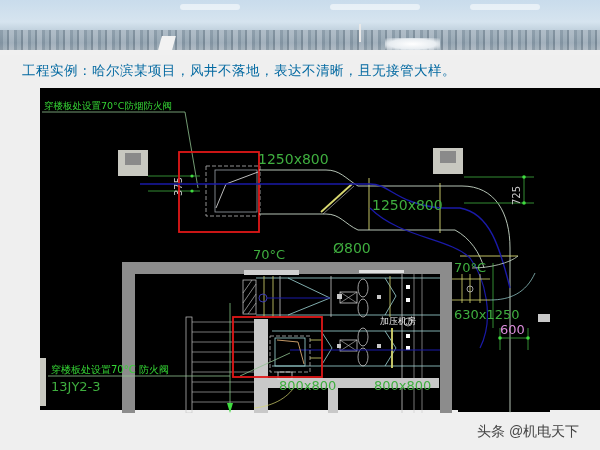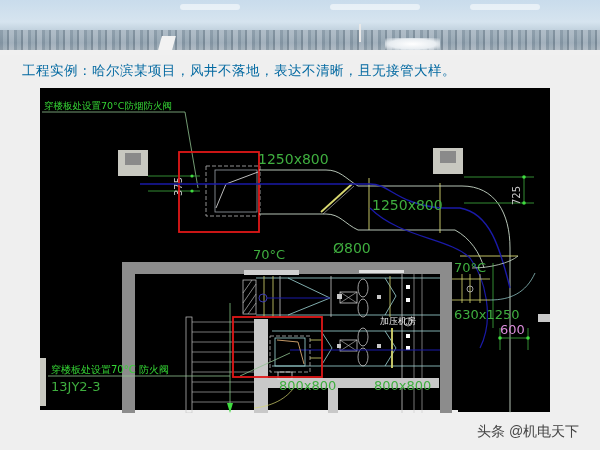--- a/index.html
+++ b/index.html
@@ -23,21 +23,21 @@
   .banner .steam { position: absolute; left: 385px; top: 38px; width: 55px; height: 12px; background: radial-gradient(ellipse at center, #ffffff 0%, #e8edf1 60%, rgba(255,255,255,0) 100%); }
   .banner .cloud { position: absolute; top: 4px; height: 6px; background: rgba(255,255,255,0.55); border-radius: 4px; }
   .banner .fade { position: absolute; left: 0; top: 50px; width: 600px; height: 5px; background: #f0f0f0; }
 
   .title {
     position: absolute; left: 22px; top: 62px; width: 560px;
     font-family: "DejaVu Serif", serif; font-size: 13.5px; color: #0369a1; letter-spacing: 0.5px;
     white-space: nowrap;
   }
   .cad {
-    position: absolute; left: 40px; top: 88px; width: 510px; height: 322px;
+    position: absolute; left: 40px; top: 88px; width: 560px; height: 322px;
     background: #000;
   }
   .cad svg { position: absolute; left: 0; top: 0; }
   .cad-ext {
     position: absolute; left: 458px; top: 320px; width: 92px; height: 92px; background: #000;
   }
   .watermark {
     position: absolute; left: 477px; top: 423px;
     font-family: Liberation Sans, sans-serif; font-size: 14px; color: #444;
     white-space: nowrap;

